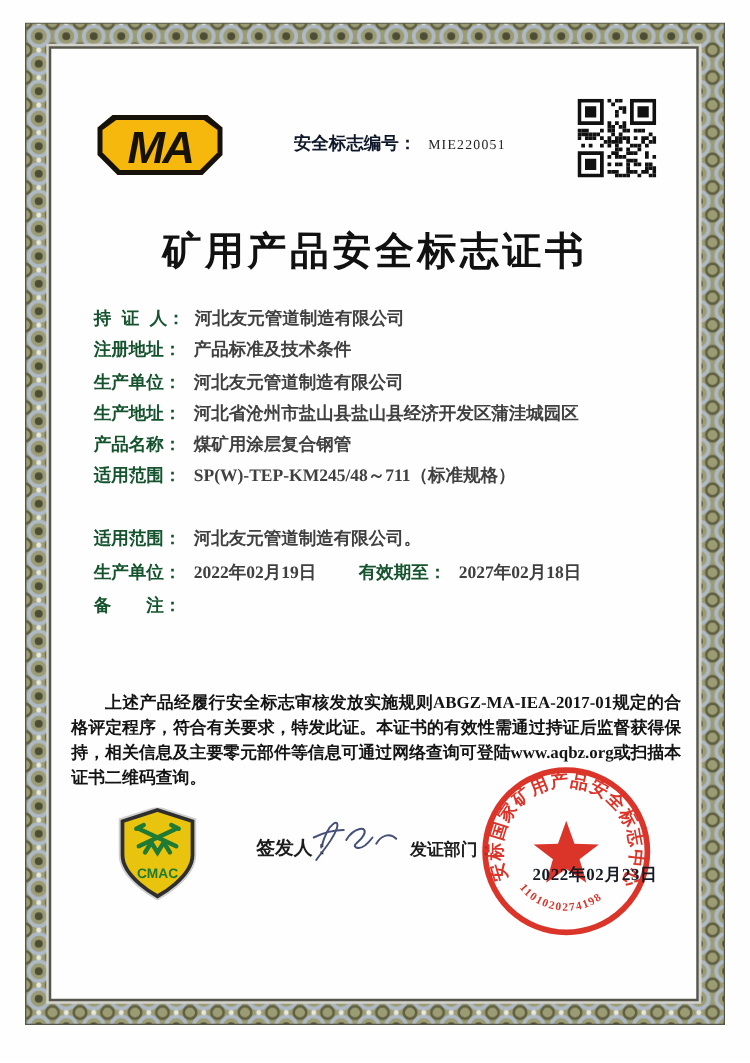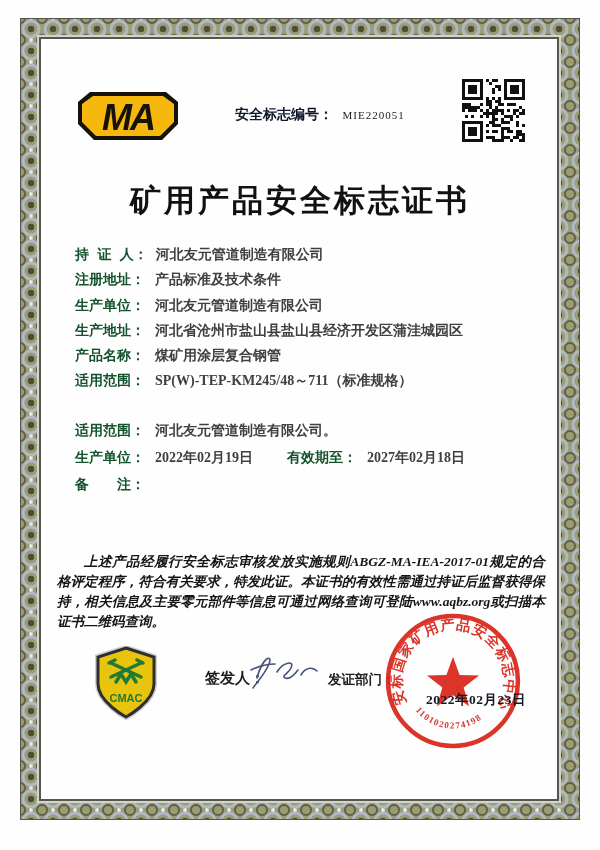--- a/index.html
+++ b/index.html
@@ -14,21 +14,21 @@
   .serial-value{font-size:11px;letter-spacing:1px;margin-left:6px;color:#222;}
   .qr{position:absolute;left:462px;top:79px;}
   .title{position:absolute;left:0;top:180px;width:600px;margin:0;text-align:center;
         font-size:31px;font-weight:900;letter-spacing:3px;color:#111;}
   .f-row{position:absolute;left:75px;white-space:nowrap;font-size:14px;}
   .f-label{display:inline-block;min-width:72px;font-family:Liberation Mono, monospace;
         font-weight:600;color:#14532d;}
   .f-value{font-weight:bold;margin-left:8px;color:#404040;}
   .dates-row .mid-gap{margin-left:34px;}
   .statement{position:absolute;left:57px;top:552px;width:488px;margin:0;font-size:13.5px;
-        font-weight:bold;line-height:20px;text-align:justify;text-indent:2em;color:#141414;font-style:italic;}
+        font-weight:bold;line-height:20px;text-align:justify;text-indent:2em;color:#141414;}
   .cmac{position:absolute;left:94px;top:646px;}
   .signer-label{position:absolute;left:205px;top:669px;font-size:15px;
         font-family:"Liberation Sans","DejaVu Sans",sans-serif;font-weight:600;}
   .signature{position:absolute;left:243px;top:648px;}
   .dept-label{position:absolute;left:328px;top:671px;font-size:13.5px;
         font-family:"Liberation Sans","DejaVu Sans",sans-serif;font-weight:600;}
   .seal{position:absolute;left:382px;top:610px;opacity:.92;}
   .seal text{font-family:"Liberation Serif","DejaVu Serif",serif;}
   .date-stamp{position:absolute;left:398px;top:691px;font-size:13.5px;font-weight:bold;
         color:#151a24;letter-spacing:.5px;z-index:5;margin-left:28px;}

